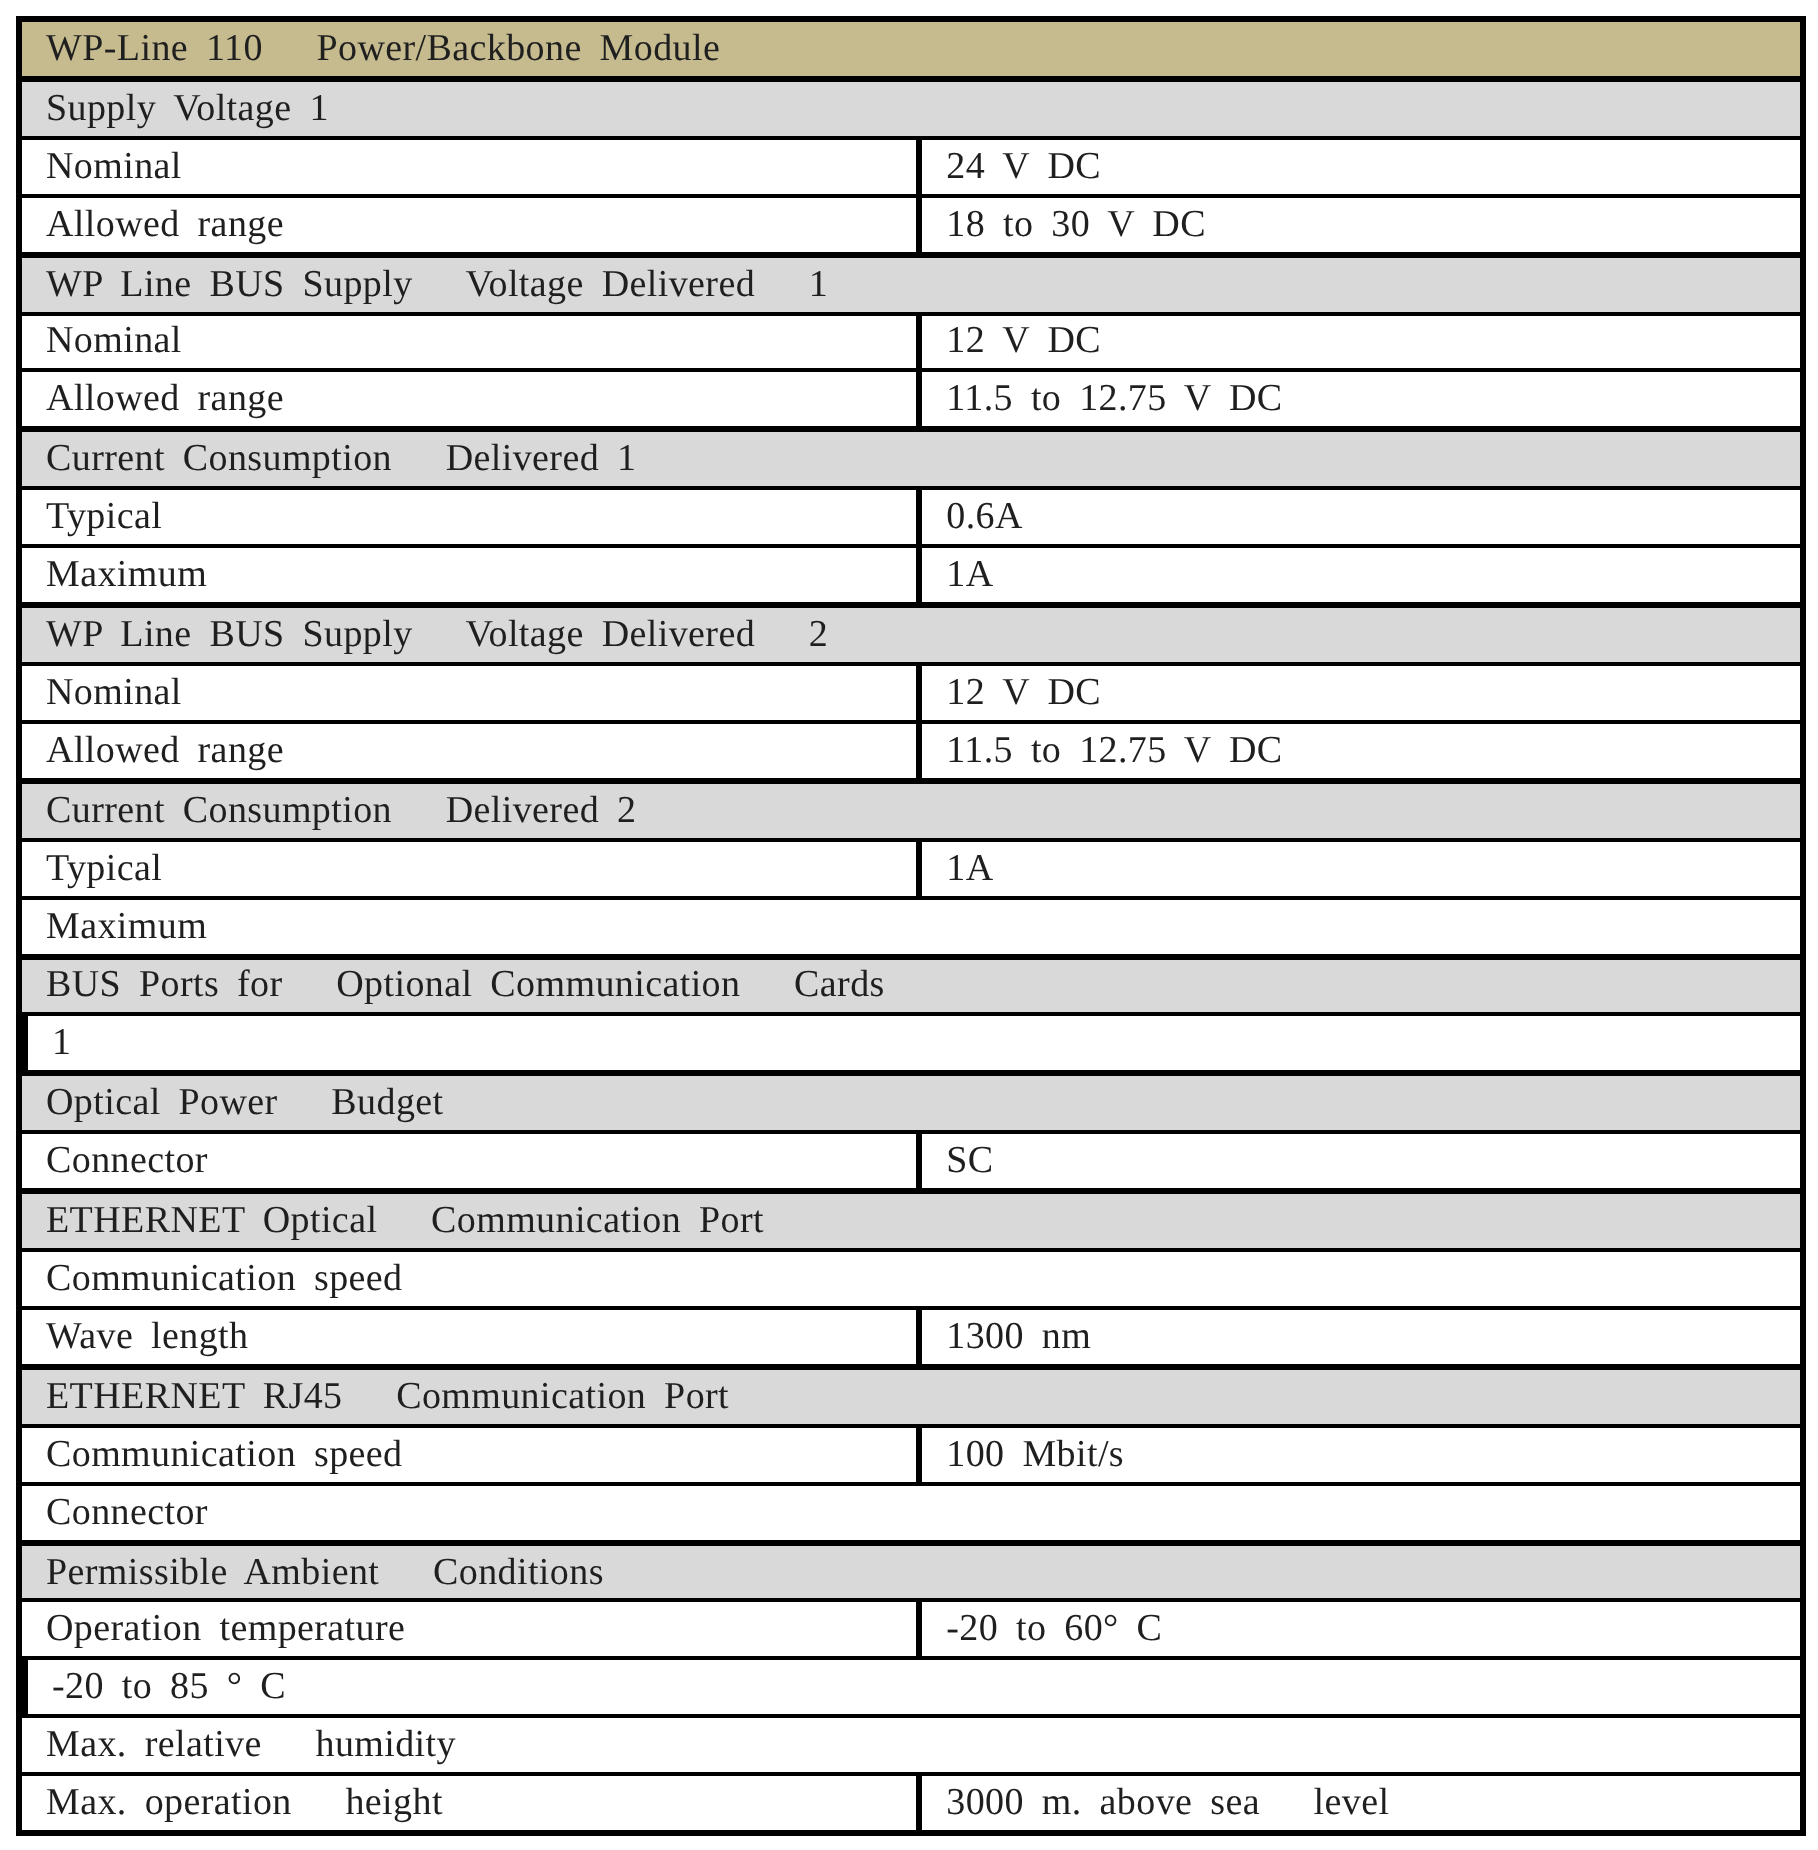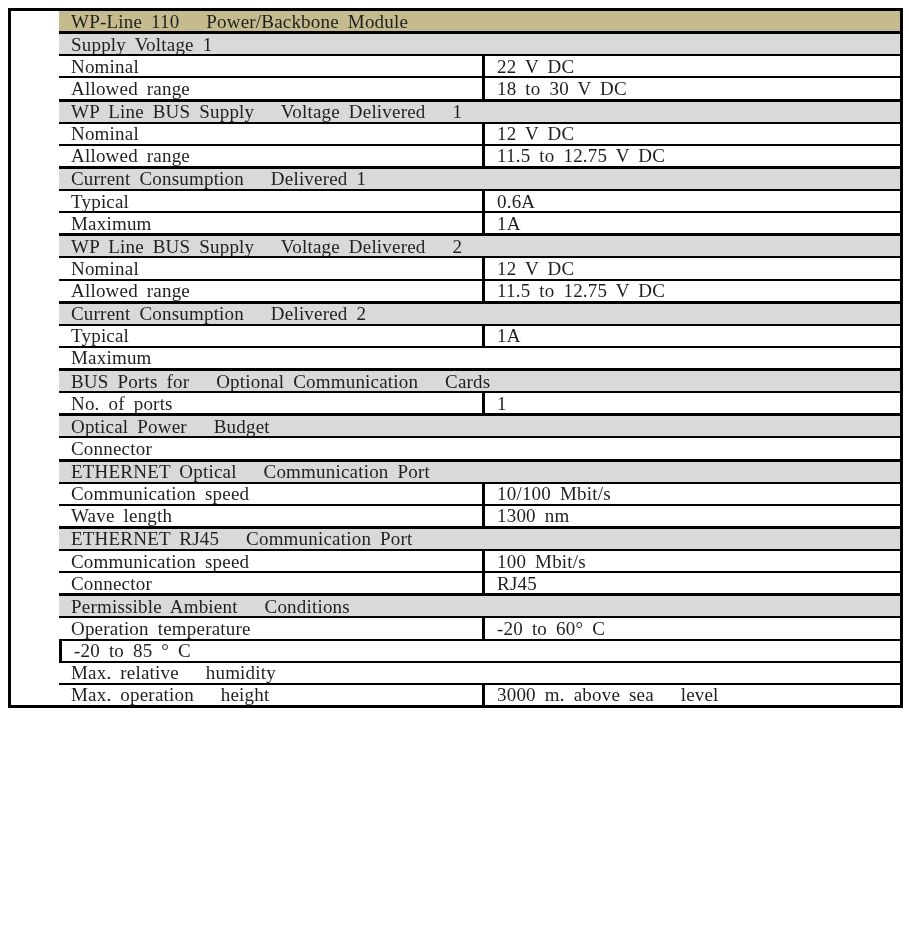--- a/index.html
+++ b/index.html
@@ -13,27 +13,26 @@
     width: 909px;
     height: 925px;
     background: #ffffff;
     overflow: hidden;
   }
   .spec-table {
     position: absolute;
     left: 8px;
     top: 8px;
     width: 895px;
-    height: 700px;
+    height: 910px;
     box-sizing: border-box;
     border: 3px solid var(--border, #000);
     background: #ffffff;
     display: flex;
     flex-direction: column;
-    padding-left: 48px;
   }
   .row {
     flex: 1 1 0;
     min-height: 0;
     display: flex;
     align-items: stretch;
     box-sizing: border-box;
     border-top: 2px solid var(--border, #000);
     overflow: hidden;
   }
@@ -87,21 +86,21 @@
     <div id="table-body" style="display: contents;">
   <div class="row section-row">
     <span class="cell-text">Supply Voltage 1</span>
   </div>
 
   <div class="row data-row">
     <div class="cell label-cell">
       <span class="cell-text">Nominal</span>
     </div>
     <div class="cell value-cell">
-      <span class="cell-text">22 V DC</span>
+      <span class="cell-text">24 V DC</span>
     </div>
   </div>
 
   <div class="row data-row">
     <div class="cell label-cell">
       <span class="cell-text">Allowed range</span>
     </div>
     <div class="cell value-cell">
       <span class="cell-text">18 to 30 V DC</span>
     </div>
@@ -190,49 +189,46 @@
     <div class="cell label-cell">
       <span class="cell-text">Maximum</span>
     </div>
   </div>
 
   <div class="row section-row">
     <span class="cell-text">BUS Ports for   Optional Communication   Cards</span>
   </div>
 
   <div class="row data-row">
-    <div class="cell label-cell">
-      <span class="cell-text">No. of ports</span>
-    </div>
     <div class="cell value-cell">
       <span class="cell-text">1</span>
     </div>
   </div>
 
   <div class="row section-row">
     <span class="cell-text">Optical Power   Budget</span>
   </div>
 
   <div class="row data-row">
     <div class="cell label-cell">
       <span class="cell-text">Connector</span>
     </div>
+    <div class="cell value-cell">
+      <span class="cell-text">SC</span>
+    </div>
   </div>
 
   <div class="row section-row">
     <span class="cell-text">ETHERNET Optical   Communication Port</span>
   </div>
 
   <div class="row data-row">
     <div class="cell label-cell">
       <span class="cell-text">Communication speed</span>
     </div>
-    <div class="cell value-cell">
-      <span class="cell-text">10/100 Mbit/s</span>
-    </div>
   </div>
 
   <div class="row data-row">
     <div class="cell label-cell">
       <span class="cell-text">Wave length</span>
     </div>
     <div class="cell value-cell">
       <span class="cell-text">1300 nm</span>
     </div>
   </div>
@@ -247,23 +243,20 @@
     </div>
     <div class="cell value-cell">
       <span class="cell-text">100 Mbit/s</span>
     </div>
   </div>
 
   <div class="row data-row">
     <div class="cell label-cell">
       <span class="cell-text">Connector</span>
     </div>
-    <div class="cell value-cell">
-      <span class="cell-text">RJ45</span>
-    </div>
   </div>
 
   <div class="row section-row">
     <span class="cell-text">Permissible Ambient   Conditions</span>
   </div>
 
   <div class="row data-row">
     <div class="cell label-cell">
       <span class="cell-text">Operation temperature</span>
     </div>

